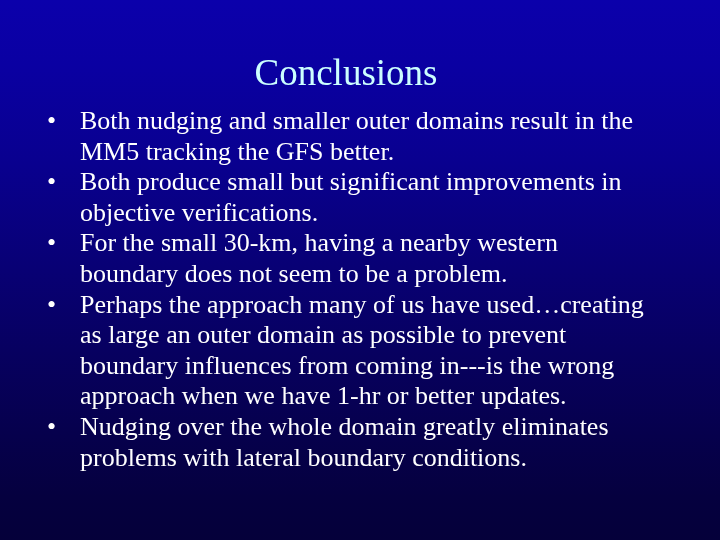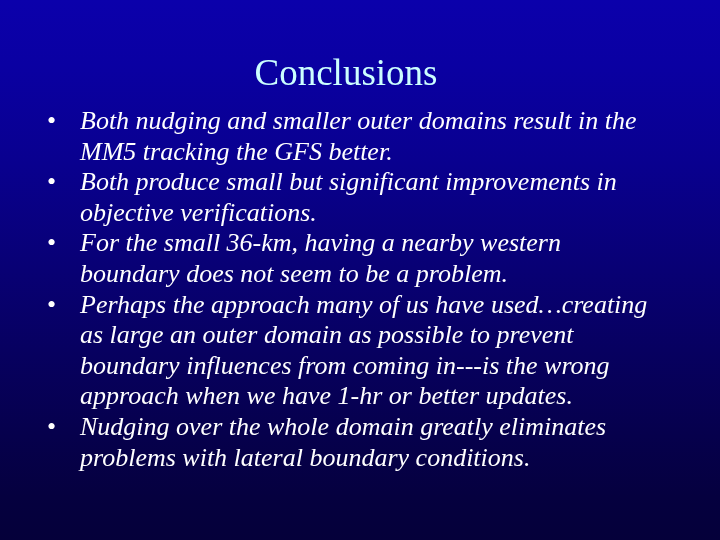--- a/index.html
+++ b/index.html
@@ -61,21 +61,20 @@
     width: 16px;
     font-size: 26px;
     line-height: 30.6px;
     color: #ffffff;
     text-align: left;
   }
 
   .bullet-text {
     display: block;
     white-space: pre-line;
-    font-style: italic;
   }
 </style>
 </head>
 <body>
 
 <div id="slide">
 
   <div id="title">Conclusions</div>
 
   <div id="body">
@@ -87,21 +86,21 @@
     </div>
 
     <div class="bullet-item">
       <span class="bullet-mark">•</span>
       <span class="bullet-text">Both produce small but significant improvements in
 objective verifications.</span>
     </div>
 
     <div class="bullet-item">
       <span class="bullet-mark">•</span>
-      <span class="bullet-text">For the small 36-km, having a nearby western
+      <span class="bullet-text">For the small 30-km, having a nearby western
 boundary does not seem to be a problem.</span>
     </div>
 
     <div class="bullet-item">
       <span class="bullet-mark">•</span>
       <span class="bullet-text">Perhaps the approach many of us have used…creating
 as large an outer domain as possible to prevent
 boundary influences from coming in---is the wrong
 approach when we have 1-hr or better updates.</span>
     </div>

